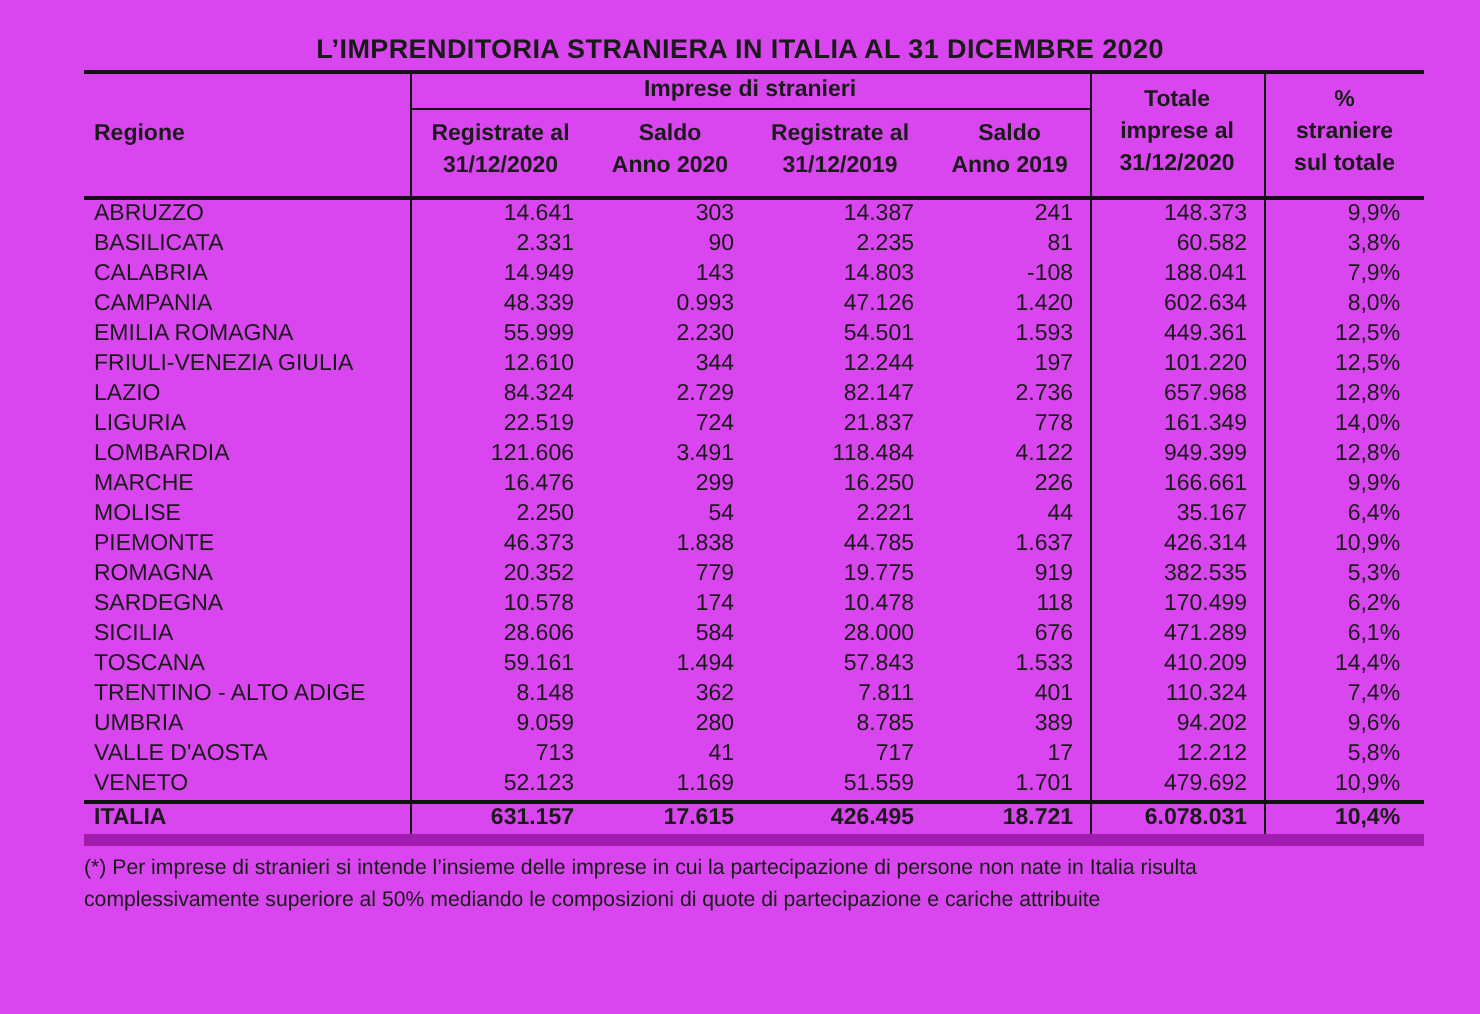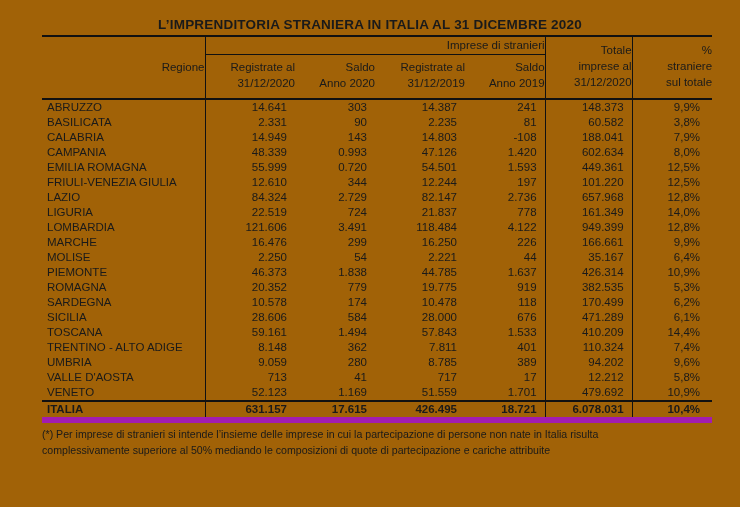--- a/index.html
+++ b/index.html
@@ -1,20 +1,20 @@
 <!DOCTYPE html>
 <html><head>
 <meta charset="utf-8">
 <style>
   * { box-sizing: border-box; }
   html, body { margin: 0; padding: 0; background: #ffffff; }
   .page {
     width: 740px;
     height: 507px;
-    background: #a16207;
+    background: #d946ef;
     color: #1a1a1a;
     font-family: "Liberation Sans", sans-serif;
     overflow: hidden;
     position: relative;
   }
   .doc-title {
     padding-top: 17px;
     text-align: center;
     font-size: 13.5px;
     font-weight: bold;
@@ -36,21 +36,21 @@
     table-layout: fixed;
     border-top: 2px solid #111;
   }
   .data-table th, .data-table td {
     padding: 0;
     font-size: 11.5px;
     color: #1a1a1a;
     overflow: hidden;
     white-space: nowrap;
   }
-  .data-table thead th { font-weight: normal; vertical-align: middle; text-align: right; }
+  .data-table thead th { font-weight: bold; vertical-align: middle; }
   th.th-regione { text-align: left; padding-left: 5px; }
   th.th-group {
     text-align: center;
     padding: 2px 0 3px 0;
     border-bottom: 1px solid #111;
     font-size: 11.5px;
   }
   th.th-sub {
     text-align: center;
     padding: 4px 0 6px 0;
@@ -169,21 +169,21 @@
             <td class="num">48.339</td>
             <td class="num">0.993</td>
             <td class="num">47.126</td>
             <td class="num">1.420</td>
             <td class="num">602.634</td>
             <td class="pct">8,0%</td>
           </tr>
           <tr>
             <td class="col-region">EMILIA ROMAGNA</td>
             <td class="num">55.999</td>
-            <td class="num">0.720</td>
+            <td class="num">2.230</td>
             <td class="num">54.501</td>
             <td class="num">1.593</td>
             <td class="num">449.361</td>
             <td class="pct">12,5%</td>
           </tr>
           <tr>
             <td class="col-region">FRIULI-VENEZIA GIULIA</td>
             <td class="num">12.610</td>
             <td class="num">344</td>
             <td class="num">12.244</td>

